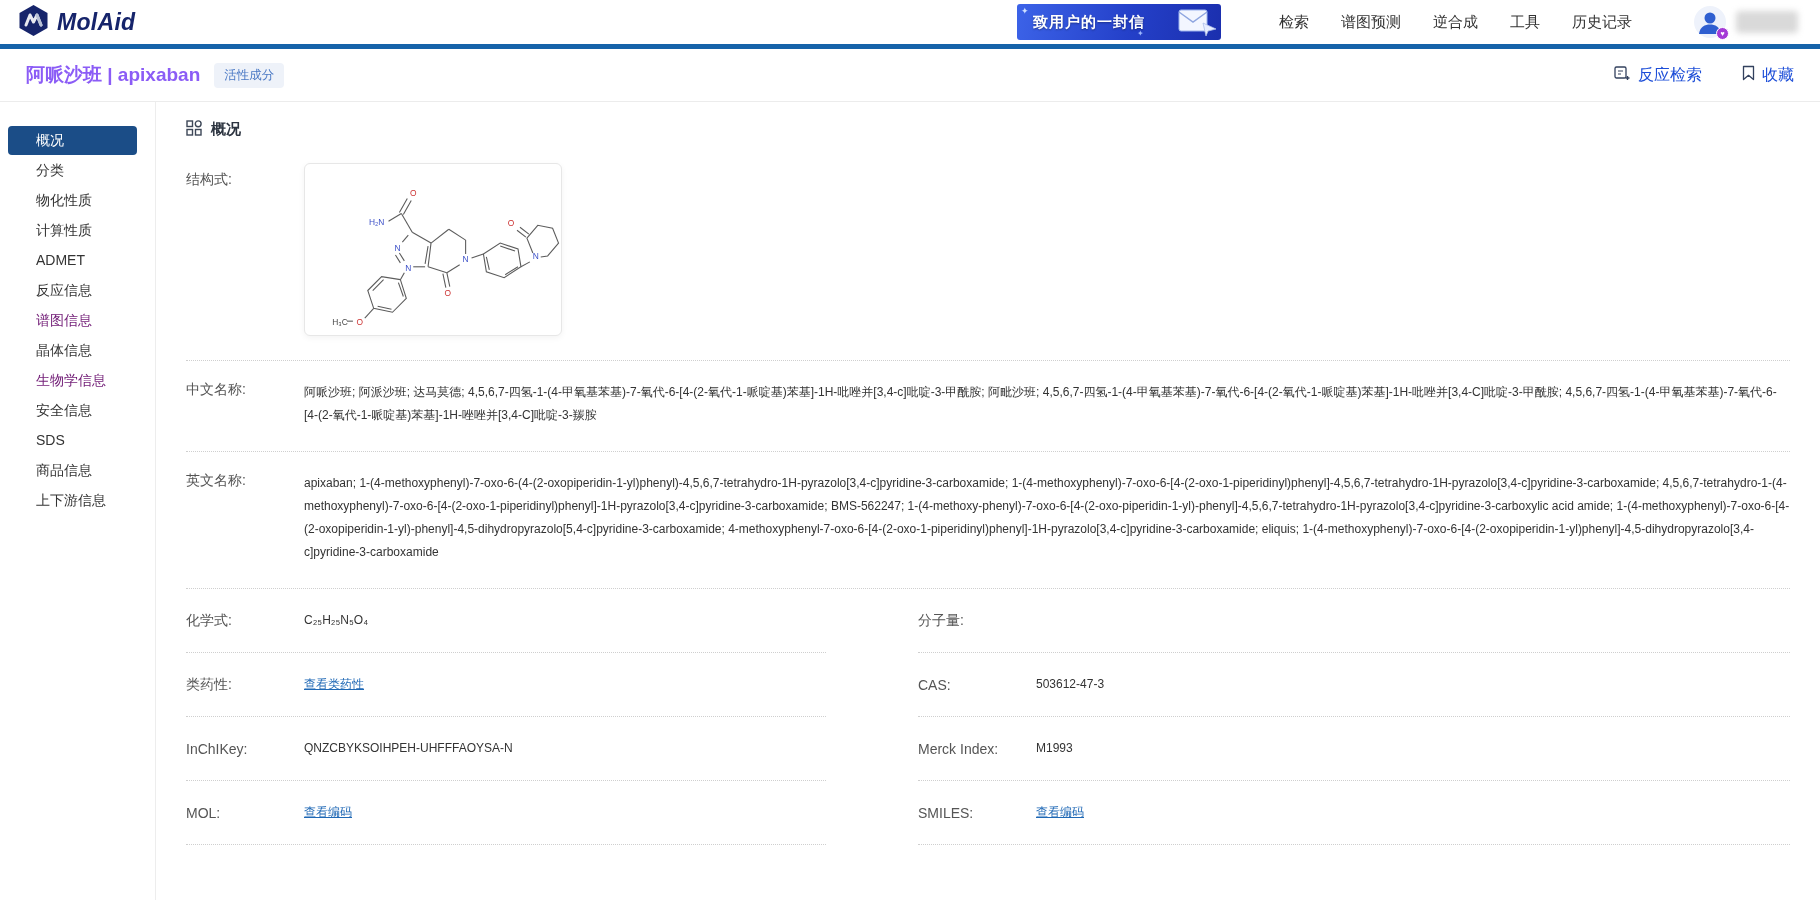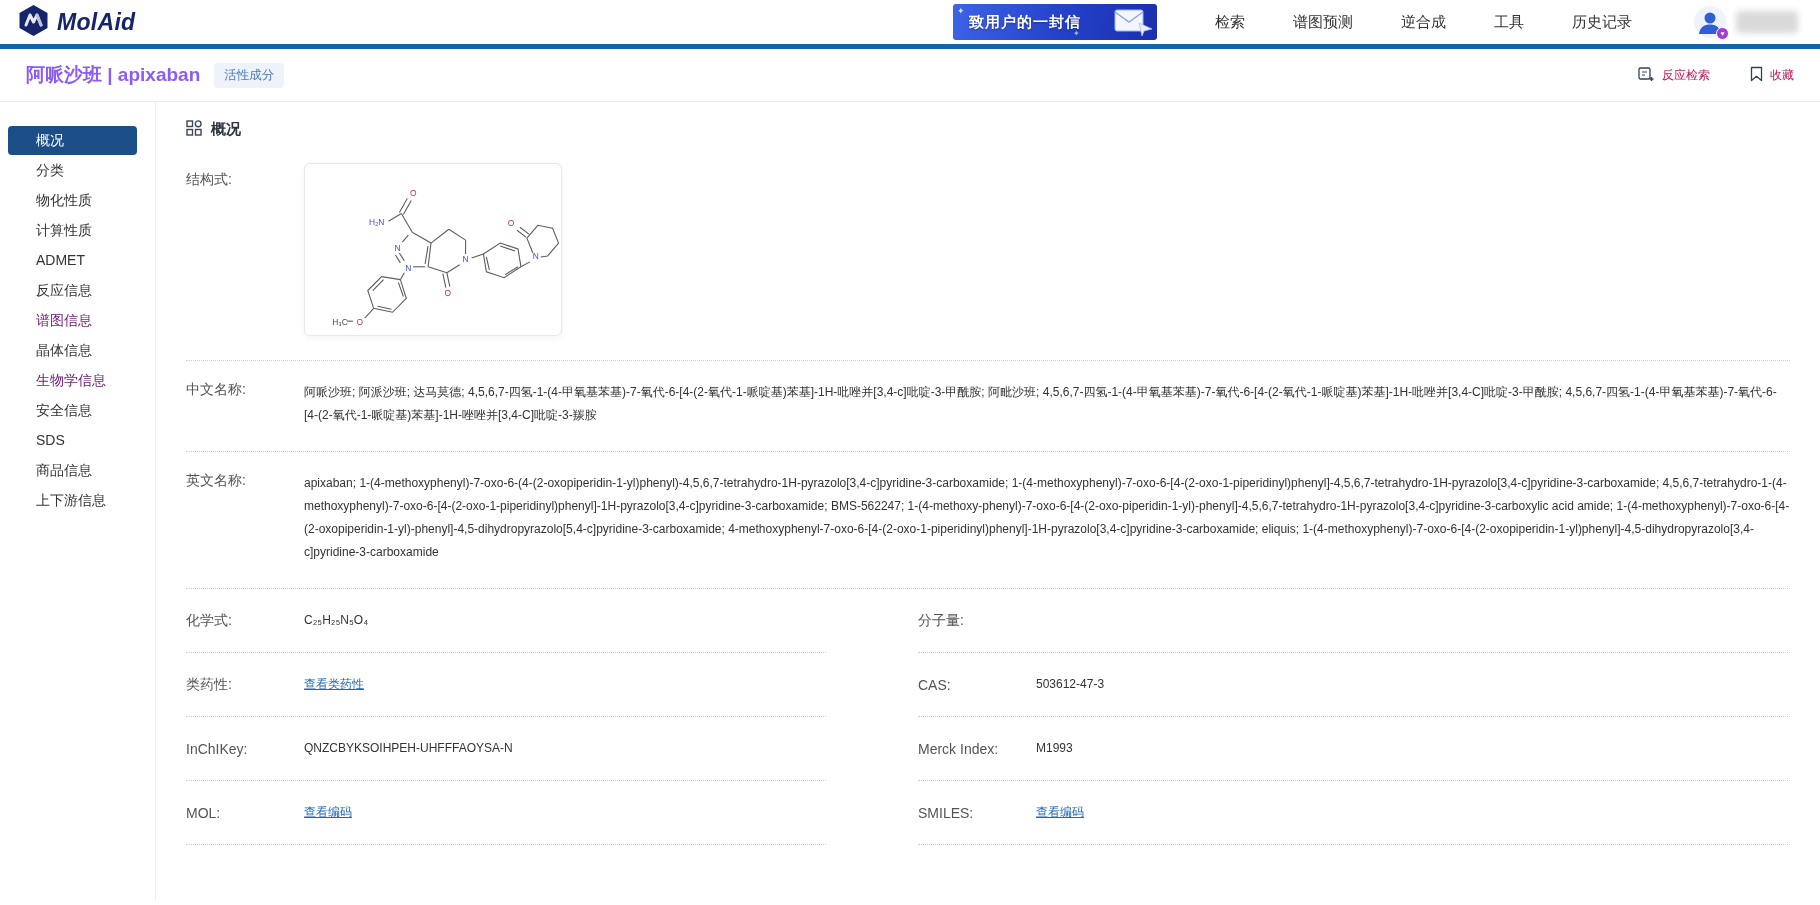--- a/index.html
+++ b/index.html
@@ -12,33 +12,33 @@
   .logo { display:flex; align-items:center; gap:8px; flex:none; }
   .logo-text { font-size:23px; font-weight:bold; font-style:italic; color:#16246b; letter-spacing:.3px; }
   .banner { margin-left:auto; width:204px; height:36px; border-radius:3px; position:relative;
     background:linear-gradient(100deg,#3c63e8 0%,#2440c9 55%,#1b2fae 100%);
     display:flex; align-items:center; padding:0 44px 0 16px; overflow:hidden; cursor:pointer; }
   .banner-text { color:#fff; font-weight:bold; font-size:15px; white-space:nowrap;
     text-shadow:0 1px 2px rgba(0,0,0,.35); letter-spacing:1px; }
   .banner .spark { position:absolute; color:#cfe0ff; font-size:9px; top:2px; left:4px; }
   .banner .spark2 { position:absolute; color:#9db8ff; font-size:8px; bottom:2px; left:120px; top:auto; }
   .banner-mail { position:absolute; right:4px; top:3px; }
-  .nav { display:flex; gap:48px; margin-left:58px; font-size:15px; color:#333; }
+  .nav { display:flex; gap:32px; margin-left:58px; font-size:15px; color:#333; }
   .nav-item { cursor:pointer; white-space:nowrap; }
   .user { margin-left:62px; display:flex; align-items:center; gap:10px; }
   .avatar { width:32px; height:32px; border-radius:50%; background:#eef2fb; position:relative; cursor:pointer; flex:none; }
   .avatar-badge { position:absolute; right:-3px; bottom:-2px; width:13px; height:13px; border-radius:50%;
     background:#a43ad6; border:1.5px solid #fff; color:#fff; font-size:7px; line-height:11px; text-align:center; }
   .user-blob { width:62px; height:22px; background:#d9d9d9; border-radius:4px; filter:blur(3px); }
 
   
   .titlebar { display:flex; align-items:center; height:53px; padding:0 26px; border-bottom:1px solid #ececec; }
   .page-title { font-size:19px; font-weight:bold; color:#8b5cf6; }
   .tag { margin-left:14px; background:#eef2f9; color:#4a78c4; font-size:12.5px; padding:4px 10px; border-radius:4px; }
-  .title-actions { margin-left:auto; display:flex; align-items:center; gap:40px; font-size:12px; color:#be185d; }
+  .title-actions { margin-left:auto; display:flex; align-items:center; gap:40px; font-size:16px; color:#1d4ed8; }
   .t-action { display:flex; align-items:center; gap:7px; cursor:pointer; }
 
   
   .content { display:flex; height:798px; }
   .sidebar { width:156px; flex:none; border-right:1px solid #ededed; padding-top:24px; }
   .side-item { height:29px; line-height:29px; padding-left:28px; margin:0 18px 1px 8px; font-size:14px;
     color:#333; border-radius:4px; cursor:pointer; white-space:nowrap; }
   .side-item.active { background:#1b4d87; color:#fff; }
   .side-item.disabled { color:#701a75; cursor:default; }
 

